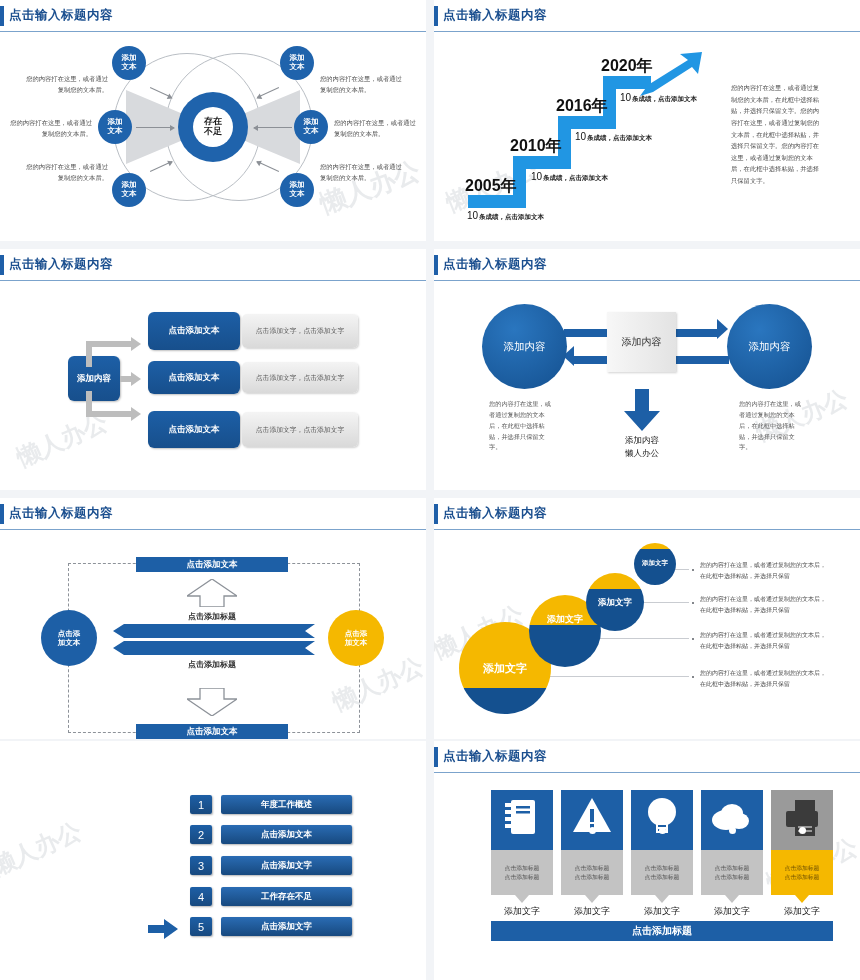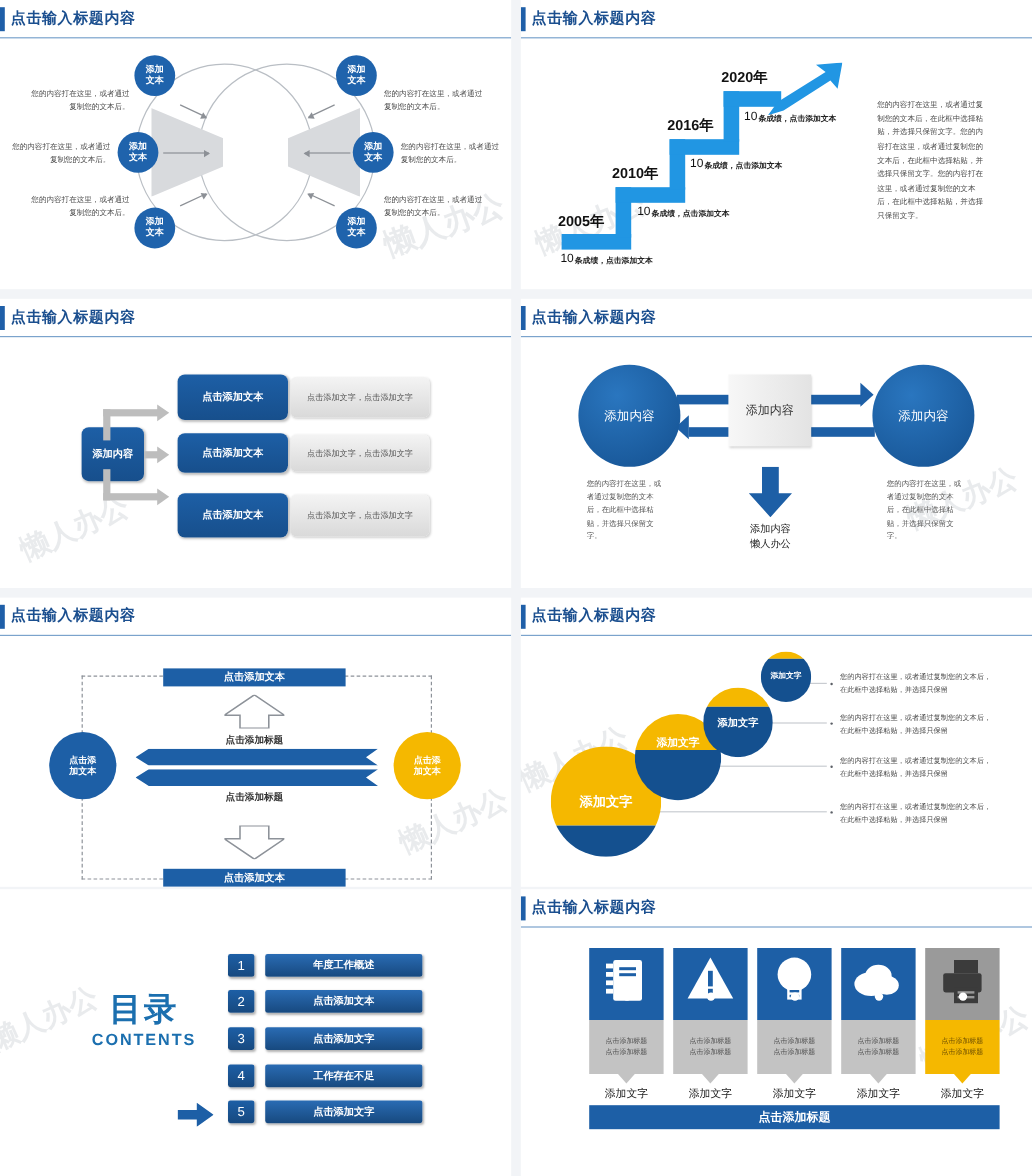--- a/index.html
+++ b/index.html
@@ -91,21 +91,21 @@
     content:""; position:absolute; right:-1px; top:-2.5px;
     border-left:5px solid #8c9096;
     border-top:3px solid transparent; border-bottom:3px solid transparent;
   }
   .arrw.rev:after{ left:-1px; right:auto;
     border-left:none; border-right:5px solid #8c9096; }
 
   
   .stairs{ position:absolute; left:0; top:0; width:426px; height:211px; }
   .step{ position:absolute; background:#2196e3; }
-  .yr{ position:absolute; font-size:12px; font-weight:bold; color:#111; }
+  .yr{ position:absolute; font-size:16px; font-weight:bold; color:#111; }
   .lbl10{ position:absolute; font-size:10px; font-weight:normal; color:#111; }
   .lblrest{ position:absolute; font-size:6.5px; color:#222; font-weight:bold;}
   .rtxt{ position:absolute; font-size:6.3px; color:#4b4b4b; line-height:1.85; width:92px; }
 
   
   .bluebox{
     position:absolute; background:linear-gradient(#1d5fa6,#174f8c);
     border-radius:6px; color:#fff; font-size:8.5px; font-weight:bold;
     display:flex; align-items:center; justify-content:center;
     box-shadow:1px 1px 2px rgba(0,0,0,.25);
@@ -235,20 +235,26 @@
     </div>
     <div class="body">
       <div class="wm" style="left:318px; top:140px; transform:rotate(-20deg); font-size:26px;">懒人办公</div>
       <div class="hubwrap">
         <div class="venn-ring" style="left:113px; top:23px;"></div>
         <div class="venn-ring" style="left:165px; top:23px;"></div>
 
         <div class="wedge" style="left:126px; top:60px; width:60px; height:74px; clip-path:polygon(0 0,100% 34%,100% 66%,0 100%);"></div>
         <div class="wedge" style="left:240px; top:60px; width:60px; height:74px; clip-path:polygon(100% 0,0 34%,0 66%,100% 100%);"></div>
 
+        <div class="hub">
+          <div class="hub-inner">
+            <span>存在</span>
+            <span>不足</span>
+          </div>
+        </div>
 
         <div class="sat" style="left:112px; top:16px;">
           <span>添加</span>
           <span>文本</span>
         </div>
         <div class="sat" style="left:98px; top:80px;">
           <span>添加</span>
           <span>文本</span>
         </div>
         <div class="sat" style="left:112px; top:143px;">
@@ -520,24 +526,20 @@
       <div class="btxt" style="left:266px; top:66px;">您的内容打在这里，或者通过复制您的文本后，在此框中选择粘贴，并选择只保留</div>
       <div class="btxt" style="left:266px; top:102px;">您的内容打在这里，或者通过复制您的文本后，在此框中选择粘贴，并选择只保留</div>
       <div class="btxt" style="left:266px; top:140px;">您的内容打在这里，或者通过复制您的文本后，在此框中选择粘贴，并选择只保留</div>
     </div>
   </div>
 
   <div class="slide s7">
     <div class="body" style="top:0;">
       <div class="wm" style="left:-12px; top:92px; transform:rotate(-24deg); font-size:24px;">懒人办公</div>
 
-      <div class="tocTitle" style="left:40px; top:82px; width:160px;">
-        <div class="cn">目录</div>
-        <div class="en">CONTENTS</div>
-      </div>
 
       <div class="tocArrow" style="left:148px; top:178px;">
         <svg width="30" height="20" viewBox="0 0 30 20">
           <polygon points="0,6 16,6 16,0 30,10 16,20 16,14 0,14" fill="#1d5fa6"></polygon>
         </svg>
       </div>
 
       <div class="tocnum" style="left:190px; top:54px;">1</div>
       <div class="tocbar" style="left:221px; top:54px;">
         <span>年度工作概述</span>

